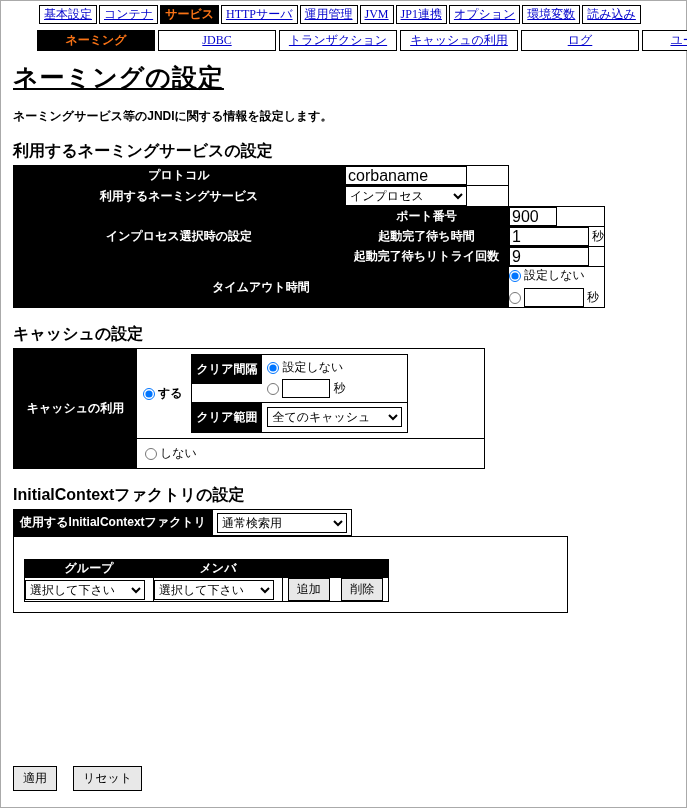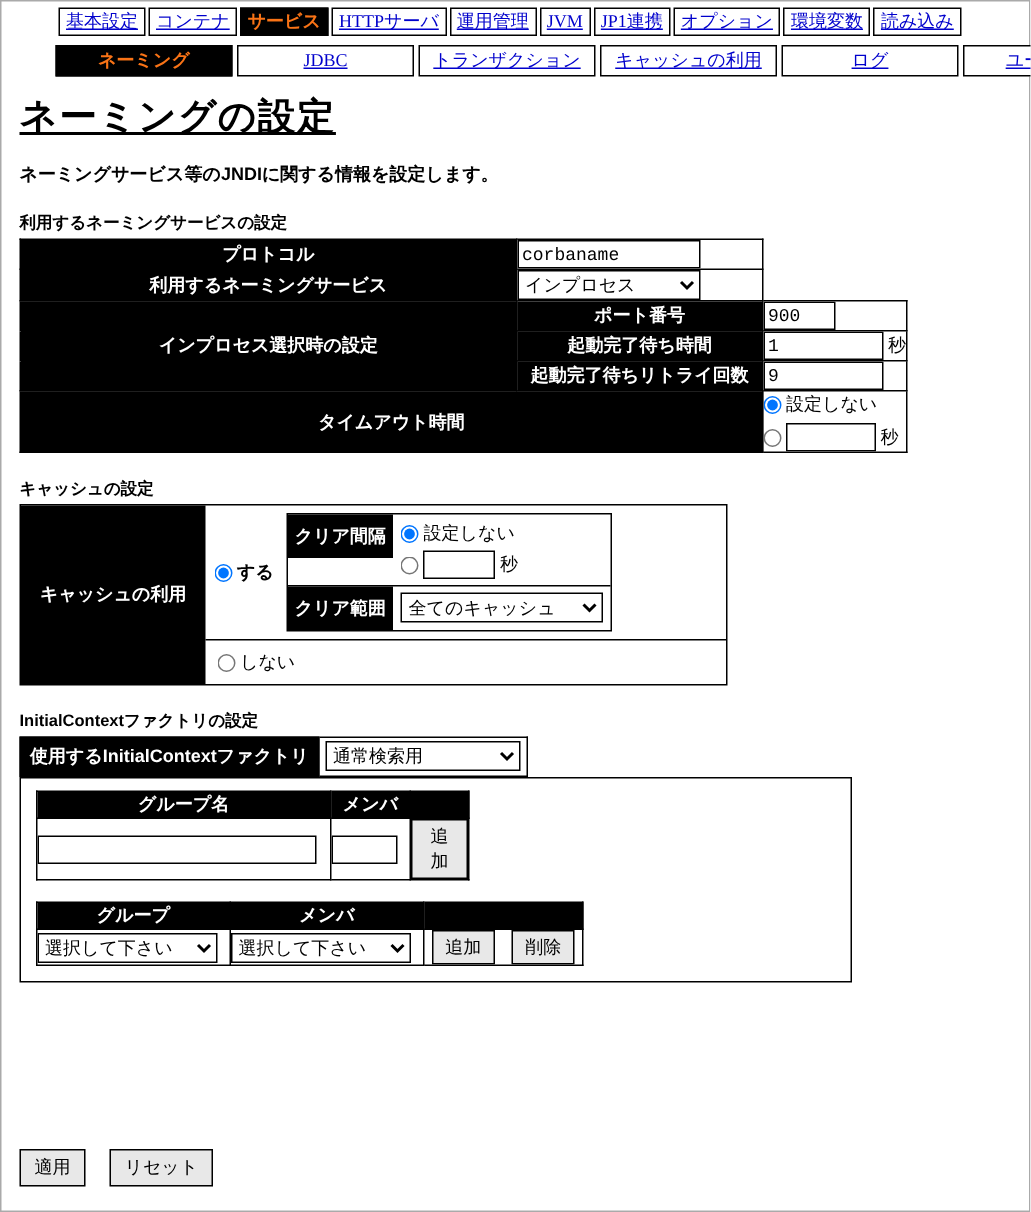--- a/index.html
+++ b/index.html
@@ -71,21 +71,21 @@
     margin: 10px 0 0 12px;
     letter-spacing: 1px;
   }
   .intro {
     margin: 14px 0 0 12px;
     font-size: 12px;
     font-weight: bold;
   }
   .section-label {
     margin: 16px 0 3px 12px;
-    font-size: 11px;
+    font-size: 16px;
     font-weight: bold;
   }
 
   
   table.grid {
     border-collapse: collapse;
     margin-left: 12px;
     background: #ffffff;
   }
   table.grid td {
@@ -103,22 +103,22 @@
     white-space: nowrap;
   }
   td.val {
     background: #ffffff;
     padding: 3px 4px;
     font-size: 12px;
   }
   .inp {
     border: 1px solid #000000;
     background: #ffffff;
-    font-family: Liberation Mono, monospace;
-    font-size: 12px;
+    font-family: Liberation Sans, sans-serif;
+    font-size: 16px;
     padding: 7px 2px;
     box-sizing: border-box;
     height: 19px;
   }
   .sel {
     border: 1px solid #000000;
     background: #ffffff;
     font-family: "Liberation Sans", sans-serif;
     font-size: 12px;
     height: 20px;
@@ -216,20 +216,21 @@
     border: 1px solid #000000;
     padding: 4px 6px;
     font-size: 12px;
     white-space: nowrap;
   }
   .icf-val {
     border: 1px solid #000000;
     border-left: none;
     padding: 2px 4px;
     display: flex;
+    align-items: center;
   }
 
   
   .rr-outer {
     margin-left: 12px;
     border: 1px solid #000000;
     width: 555px;
     padding: 8px 10px 10px 10px;
     box-sizing: border-box;
   }
@@ -398,40 +399,20 @@
   <div class="icf-row">
     <div class="icf-label">使用するInitialContextファクトリ</div>
     <div class="icf-val">
       <select class="sel" style="width:130px;">
         <option>通常検索用</option>
       </select>
     </div>
   </div>
 
   <div class="rr-outer">
-    <table class="rr">
-      <tbody>
-          <tr>
-        <td class="hdr" style="width:195px;">グループ名</td>
-        <td class="hdr" style="width:52px;">メンバ</td>
-        <td class="hdr" style="width:38px;"></td>
-      </tr>
-      <tr>
-        <td class="val">
-          <input class="inp" style="width: 186px;" value="">
-        </td>
-        <td class="val">
-          <input class="inp" style="width: 44px;" value="">
-        </td>
-        <td class="val" style="text-align:center;">
-          <button class="btn-sm">追加</button>
-        </td>
-      </tr>
-    </tbody>
-      </table>
 
     <div class="rr-sp"></div>
 
     <table class="rr">
       <tbody>
           <tr>
         <td class="hdr" style="width:128px;">グループ</td>
         <td class="hdr" style="width:128px;">メンバ</td>
         <td class="hdr" style="width:105px;"></td>
       </tr>

